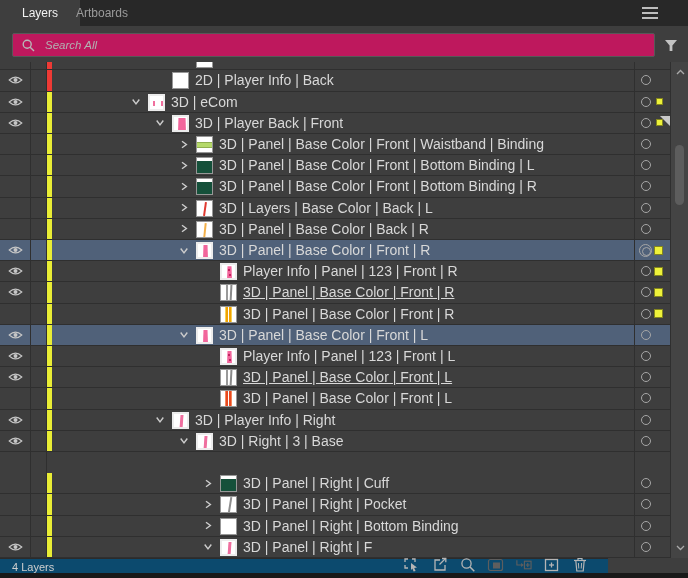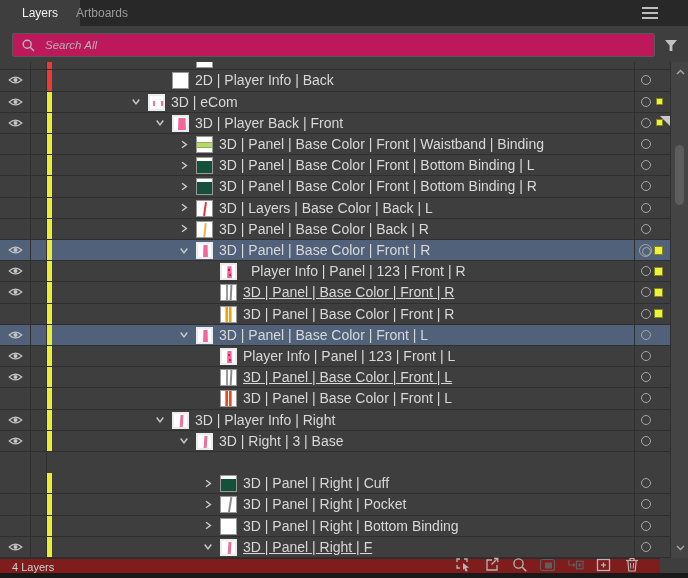--- a/index.html
+++ b/index.html
@@ -68,21 +68,21 @@
   .selsq{position:absolute;top:50%;background:#eef23a;box-shadow:inset 0 0 0 1px rgba(0,0,0,.45);}
   .selsq.large{left:654px;margin-top:-4.5px;width:9px;height:9px;}
   .selsq.small{left:656px;margin-top:-3.5px;width:7px;height:7px;}
   .cornertri{position:absolute;right:-1px;top:0;width:11px;height:11px;z-index:7;}
   
   .scrollbar{position:absolute;right:0;top:62px;width:18px;height:496px;background:#444444;border-left:1px solid #2f2f2f;z-index:8;}
   .sb-arrow{position:absolute;left:0;width:18px;height:16px;display:flex;align-items:center;justify-content:center;cursor:pointer;}
   .sb-up{top:2px;} .sb-down{bottom:2px;}
   .sb-thumb{position:absolute;left:4px;top:83px;width:9px;height:60px;background:#5d5d5d;border-radius:5px;cursor:grab;}
   
-  .statusbar{position:absolute;left:0;top:558px;width:660px;height:15px;background:#7f1d1d;border-top:1px solid #2b2b2b;}
+  .statusbar{position:absolute;left:0;top:558px;width:608px;height:15px;background:#0c4a6e;border-top:1px solid #2b2b2b;}
   .statuslabel{position:absolute;left:12px;top:0;height:15px;display:flex;align-items:center;font-size:11px;color:#cfcfcf;}
   .statusicons{position:absolute;right:20px;top:-3px;display:flex;gap:11px;}
   .sicon{width:17px;height:17px;display:flex;align-items:center;justify-content:center;cursor:pointer;}
   .sicon.disabled{cursor:default;}
   .bottomstrip{position:absolute;left:0;top:573px;width:688px;height:5px;background:#191919;}
 </style>
 </head>
 <body>
 
 <div id="panel">
@@ -252,21 +252,21 @@
       </div>
       <div class="row" style="top: 199.2px;">
         <div class="eyecell">
           <svg width="15" height="10" viewBox="0 0 15 10">
             <path d="M1.2 5 Q7.5 -0.8 13.8 5 Q7.5 10.8 1.2 5 Z" fill="none" stroke="#c6c6c6" stroke-width="1.1"></path>
             <circle cx="7.5" cy="5" r="2" fill="#c6c6c6"></circle>
           </svg>
         </div>
         <div class="cbar" style="background: rgb(233, 237, 53);"></div>
         <div class="thumb t-pant-spots thick" style="left: 220px;"></div>
-        <div class="lbl" style="left: 251px;">Player Info | Panel | 123 | Front | R</div>
+        <div class="lbl" style="left: 243px;">Player Info | Panel | 123 | Front | R</div>
         <div class="target"></div>
         <div class="selsq large"></div>
       </div>
       <div class="row" style="top: 220.4px;">
         <div class="eyecell">
           <svg width="15" height="10" viewBox="0 0 15 10">
             <path d="M1.2 5 Q7.5 -0.8 13.8 5 Q7.5 10.8 1.2 5 Z" fill="none" stroke="#c6c6c6" stroke-width="1.1"></path>
             <circle cx="7.5" cy="5" r="2" fill="#c6c6c6"></circle>
           </svg>
         </div>
@@ -421,21 +421,21 @@
             <circle cx="7.5" cy="5" r="2" fill="#c6c6c6"></circle>
           </svg>
         </div>
         <div class="cbar" style="background: rgb(233, 237, 53);"></div>
         <div class="chev down" style="left: 201px;">
           <svg width="8" height="9" viewBox="0 0 8 9">
             <polyline points="2,1.2 6.4,4.5 2,7.8" fill="none" stroke="#cccccc" stroke-width="1.4"></polyline>
           </svg>
         </div>
         <div class="thumb t-pant-thin thick" style="left: 220px;"></div>
-        <div class="lbl" style="left: 243px; text-decoration: underline;">3D | Panel | Right | F</div>
+        <div class="lbl" style="left: 243px;">3D | Panel | Right | F</div>
         <div class="target"></div>
       </div>
     </div>
 
   <div class="scrollbar">
     <div class="sb-arrow sb-up">
       <svg width="9" height="6" viewBox="0 0 9 6">
           <polyline points="1,5 4.5,1.5 8,5" fill="none" stroke="#aaaaaa" stroke-width="1.3"></polyline>
         </svg>
     </div>

